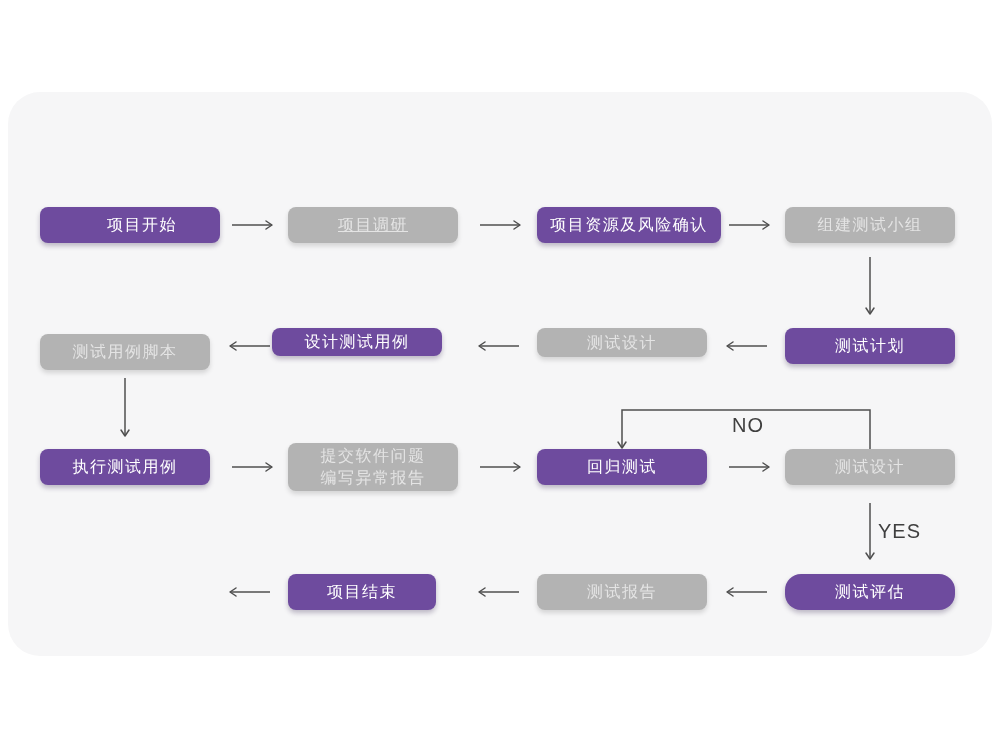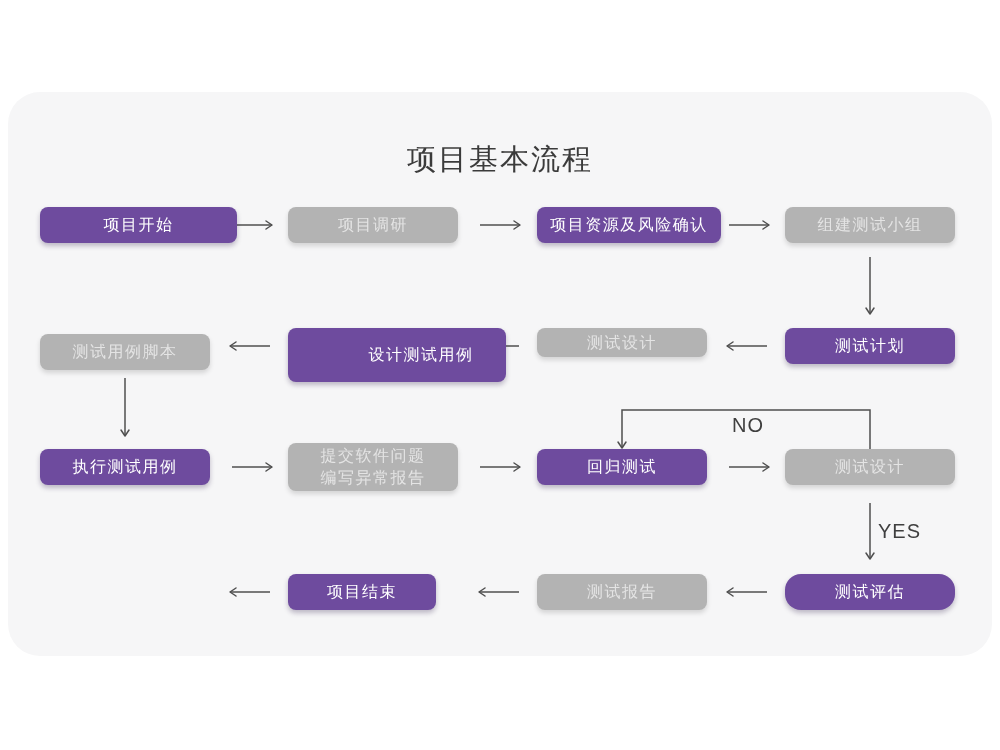--- a/index.html
+++ b/index.html
@@ -70,21 +70,20 @@
   }
   #edge-label-no { left: 718px; top: 414px; width: 60px; text-align: center; }
   #edge-label-yes { left: 878px; top: 520px; }
 </style>
 </head>
 <body>
 
 <div id="page">
   <div id="card"></div>
 
-  <div id="title">项目基本流程</div>
 
   <svg id="arrows" width="1000" height="750" viewBox="0 0 1000 750">
     <defs>
       <marker id="ah" markerWidth="14" markerHeight="14" refX="10" refY="6" orient="auto" markerUnits="userSpaceOnUse">
         <path d="M4,2 L10,6 L4,10" fill="none" stroke="#4f4f4f" stroke-width="1.5" stroke-linecap="round" stroke-linejoin="round"></path>
       </marker>
     </defs>
     <g stroke="#4f4f4f" stroke-width="1.5" fill="none">
 
       <line x1="232" y1="225" x2="272" y2="225" marker-end="url(#ah)"></line>
@@ -110,39 +109,39 @@
       <line x1="767" y1="592" x2="727" y2="592" marker-end="url(#ah)"></line>
       <line x1="519" y1="592" x2="479" y2="592" marker-end="url(#ah)"></line>
       <line x1="270" y1="592" x2="230" y2="592" marker-end="url(#ah)"></line>
     </g>
   </svg>
 
   <div id="edge-label-no" class="edge-label">NO</div>
   <div id="edge-label-yes" class="edge-label">YES</div>
 
   <div id="nodes">
-      <div class="node purple" style="left: 40px; top: 207px; width: 197px; height: 36px;">
+      <div class="node purple" style="left: 40px; top: 207px; width: 156px; height: 36px; padding-left: 24px;">
       <span>项目开始</span>
     </div>
-      <div class="node gray" style="left: 288px; top: 207px; width: 170px; height: 36px;">
+      <div class="node gray" style="left: 288px; top: 207px; width: 170px; height: 36px; text-decoration: underline;">
       <span>项目调研</span>
     </div>
       <div class="node purple" style="left: 537px; top: 207px; width: 184px; height: 36px;">
       <span>项目资源及风险确认</span>
     </div>
       <div class="node gray" style="left: 785px; top: 207px; width: 170px; height: 36px;">
       <span>组建测试小组</span>
     </div>
       <div class="node purple" style="left: 785px; top: 328px; width: 170px; height: 36px;">
       <span>测试计划</span>
     </div>
       <div class="node gray" style="left: 537px; top: 328px; width: 170px; height: 29px;">
       <span>测试设计</span>
     </div>
-      <div class="node purple" style="left: 288px; top: 328px; width: 170px; height: 54px; padding-left: 48px;">
+      <div class="node purple" style="left: 272px; top: 328px; width: 170px; height: 28px;">
       <span>设计测试用例</span>
     </div>
       <div class="node gray" style="left: 40px; top: 328px; width: 170px; height: 36px; margin-top: 6px;">
       <span>测试用例脚本</span>
     </div>
       <div class="node purple" style="left: 40px; top: 449px; width: 170px; height: 36px;">
       <span>执行测试用例</span>
     </div>
       <div class="node gray" style="left: 288px; top: 443px; width: 170px; height: 48px;">
       <span>提交软件问题

